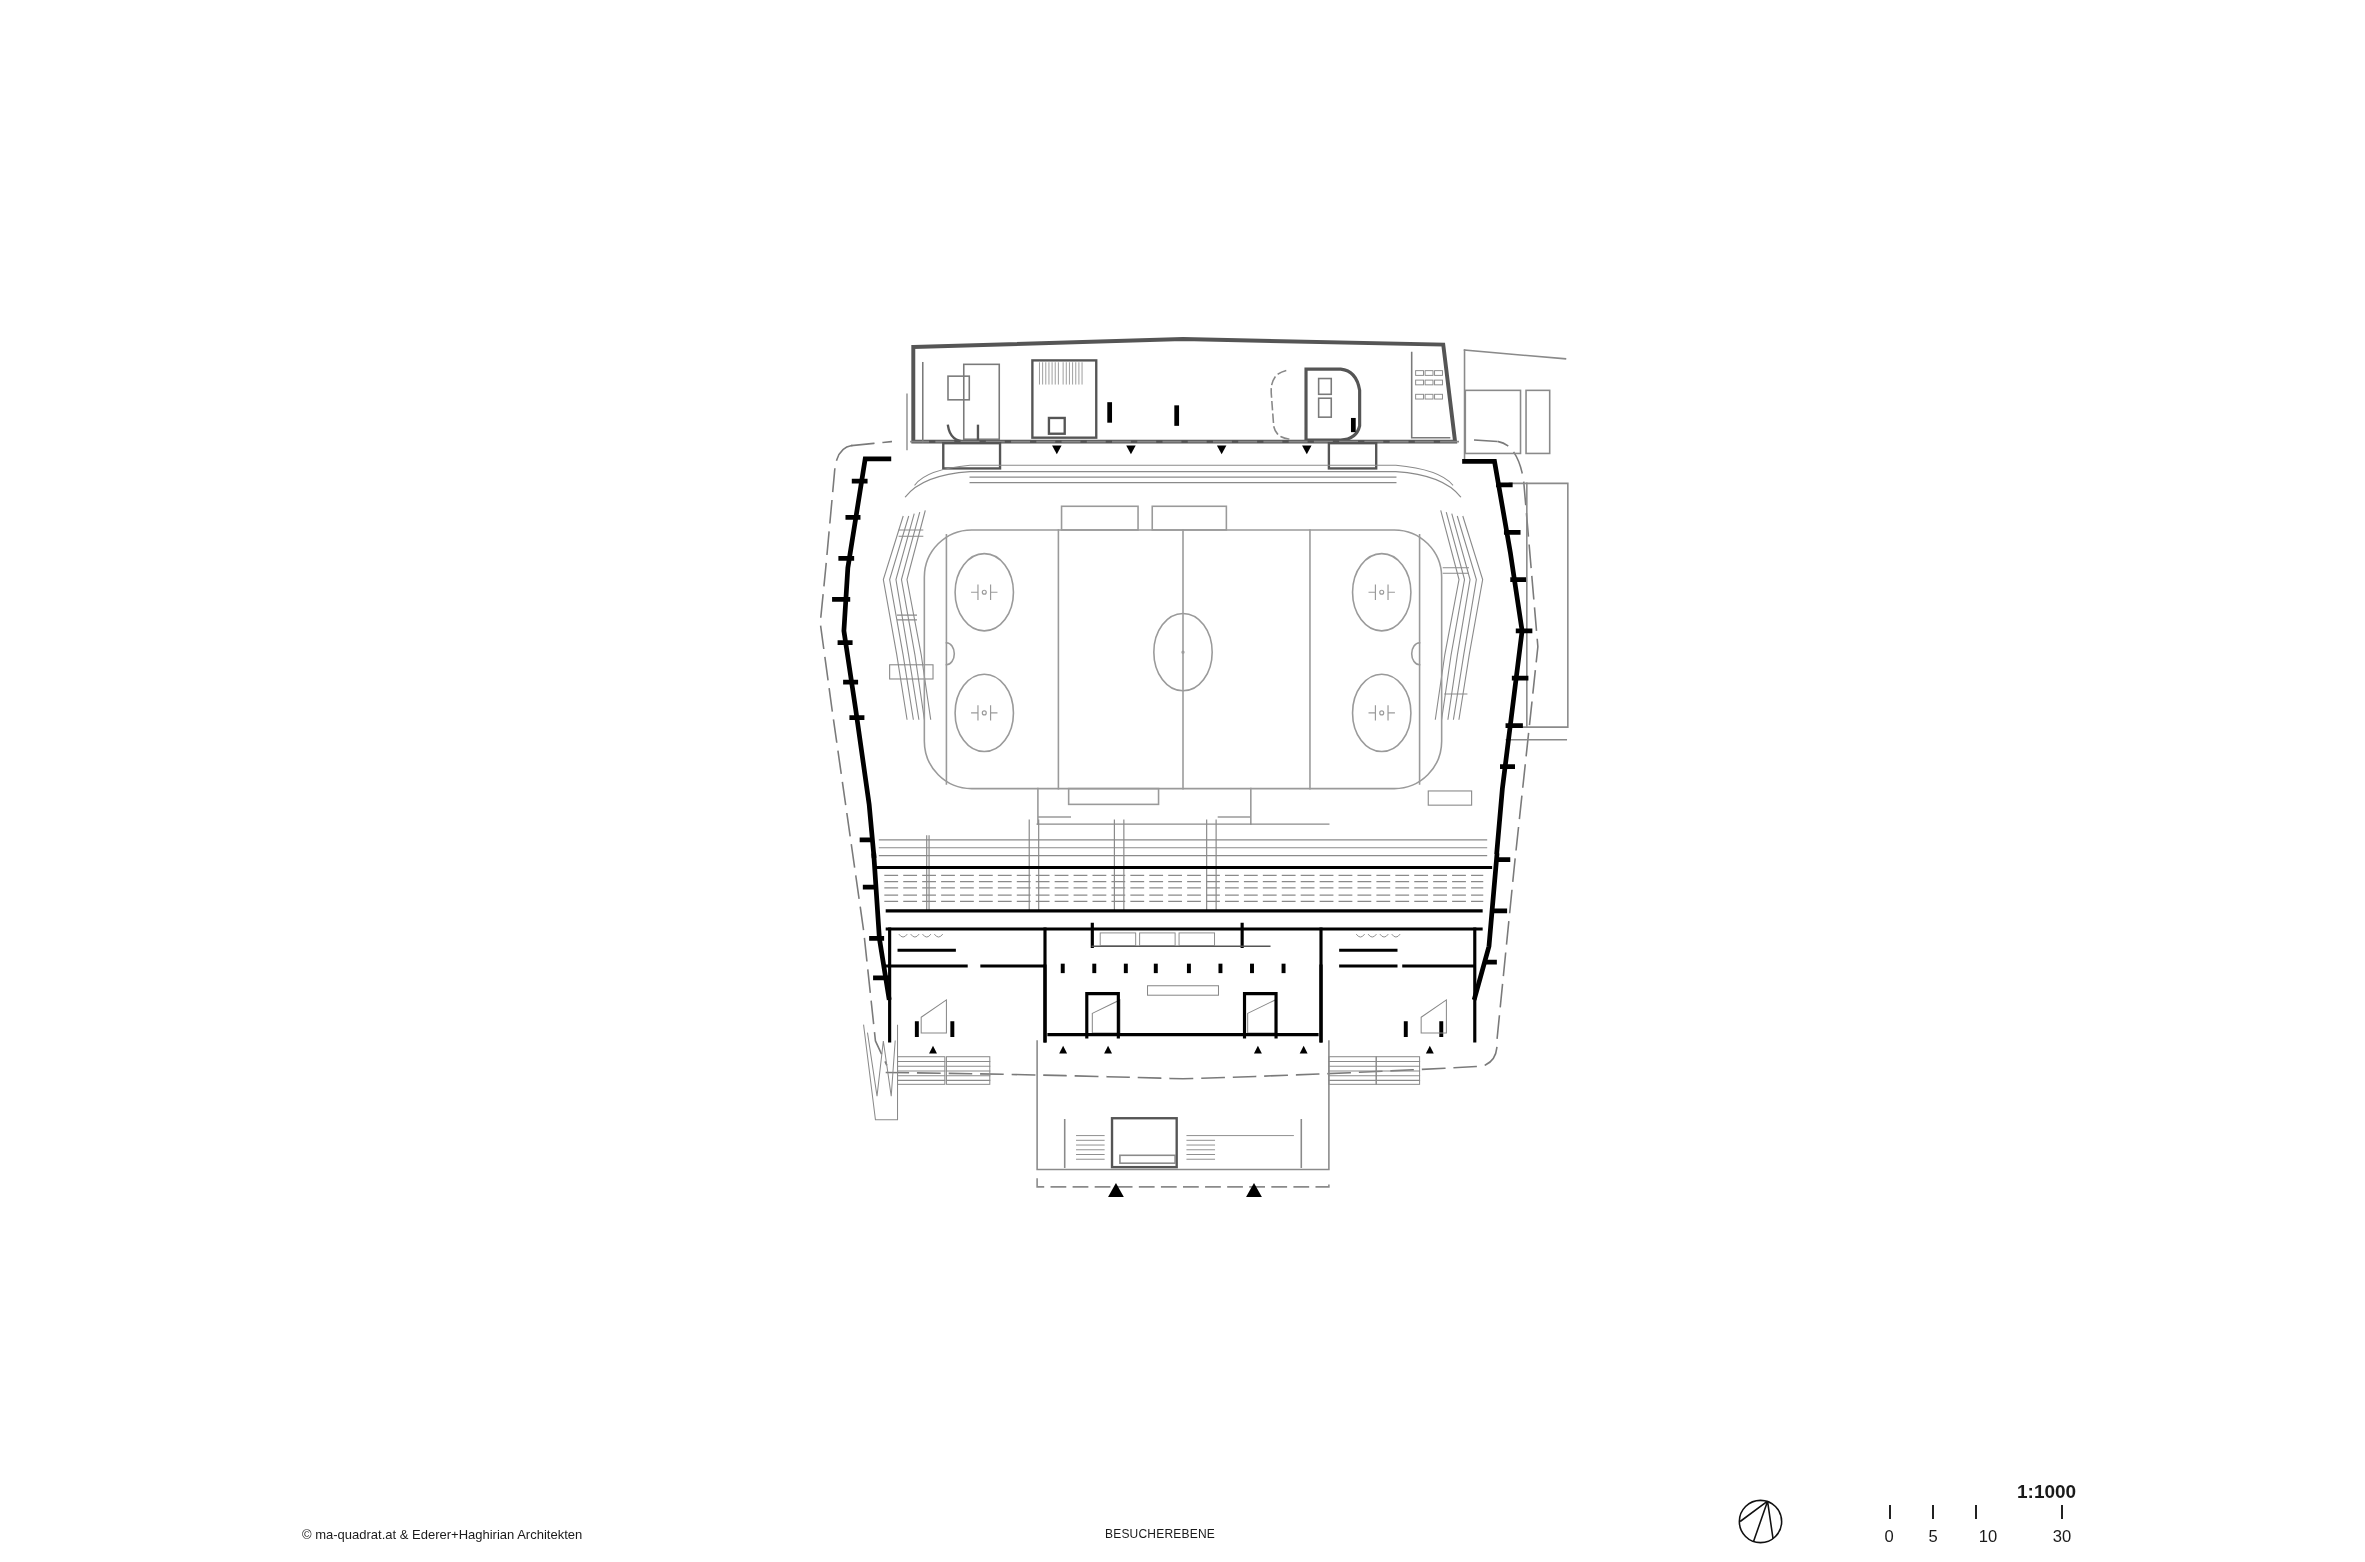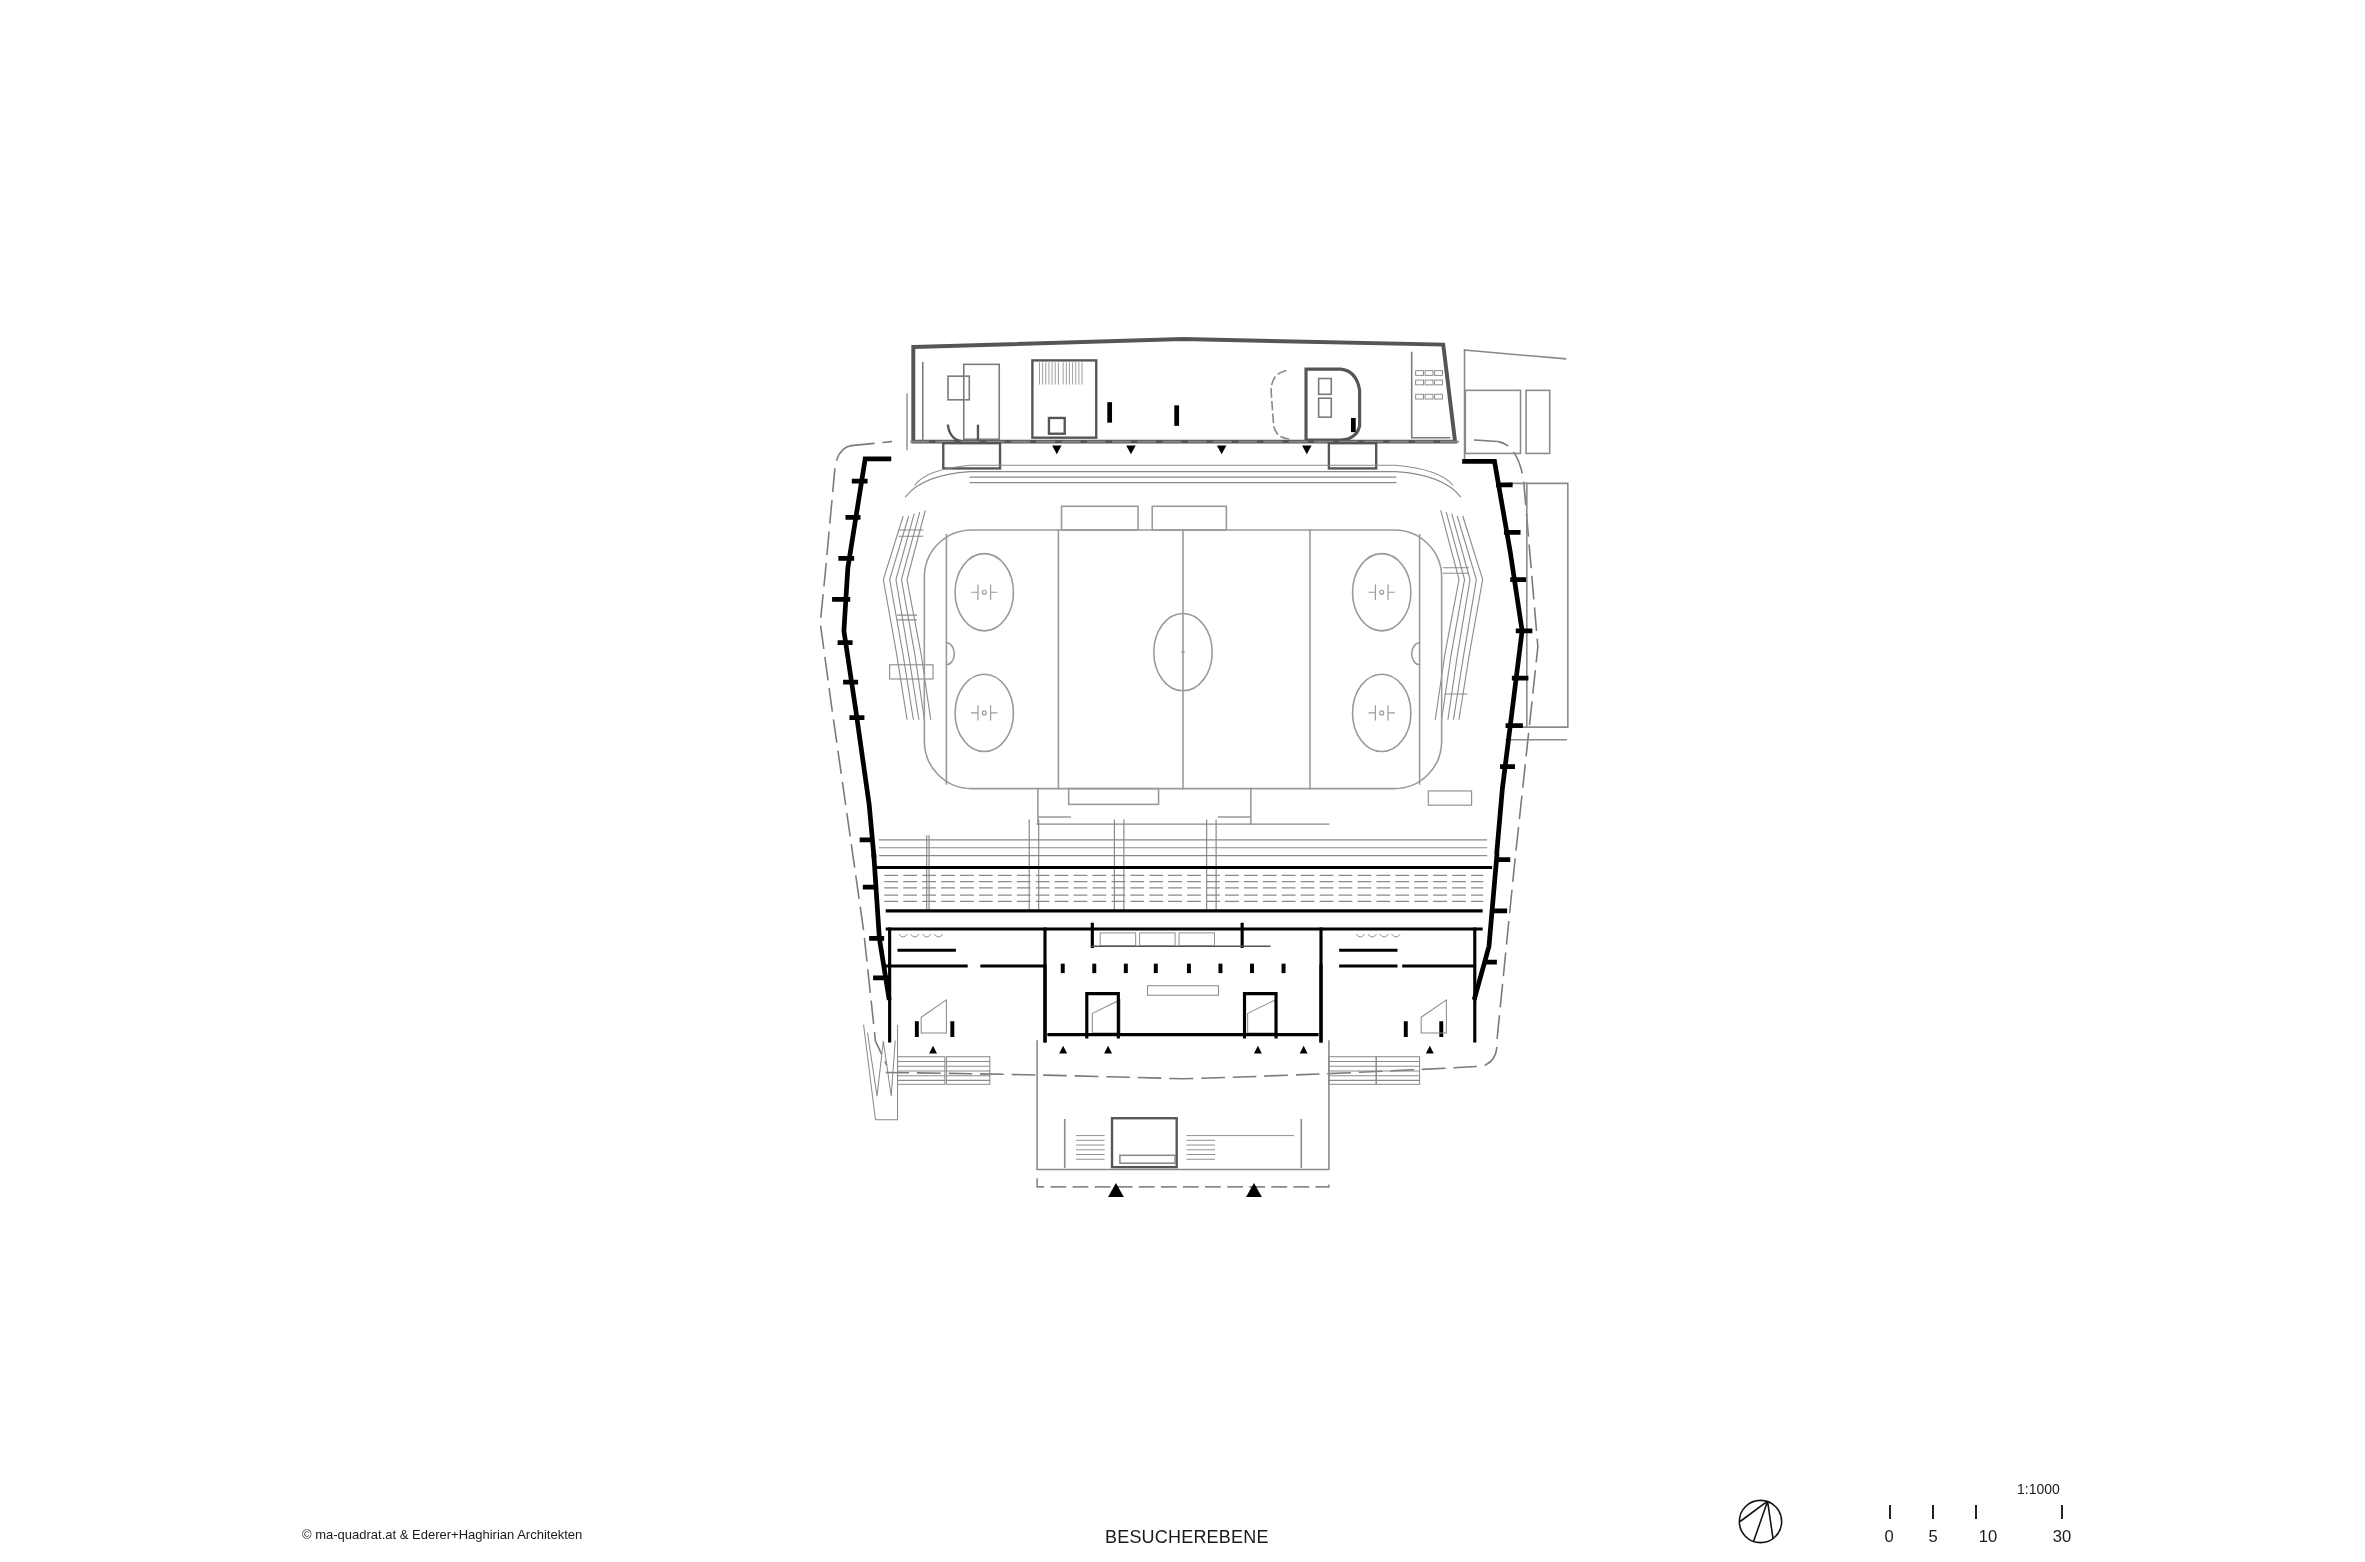--- a/index.html
+++ b/index.html
@@ -1,22 +1,22 @@
 <!DOCTYPE html>
 <html style="font-size:12.6px"><head>
 <meta charset="utf-8">
 <style>
   html, body { margin: 0; padding: 0; background: #ffffff; }
   body { width: 2366px; height: 1563px; position: relative; overflow: hidden;
          font-family: "Liberation Sans", sans-serif; color: #111; }
   #plan { position: absolute; left: 0; top: 0; width: 2366px; height: 1563px; }
   .lbl { position: absolute; font-family: "Liberation Sans", sans-serif; color: #1a1a1a; white-space: nowrap; }
   #credit { left: 302px; top: 1527px; font-size: 13px; }
-  #title { left: 1105px; top: 1527px; font-size: 18px; letter-spacing: 0.2px; }
-  #scale-ratio { left: 2017px; top: 1481px; font-size: 14px; }
+  #title { left: 1105px; top: 1527px; font-size: 12px; letter-spacing: 0.2px; }
+  #scale-ratio { left: 2017px; top: 1481px; font-size: 19px; font-weight: bold; }
   .tick-lbl { position: absolute; top: 1527px; font-size: 16.6px; transform: translateX(-50%); }
   .tick-bar { position: absolute; top: 1505px; width: 1.6px; height: 14px; background: #222; }
   #north { position: absolute; left: 1737px; top: 1498px; width: 47px; height: 47px; }
 </style>
 </head>
 <body>
 
 <svg id="plan" viewBox="0 0 3000 1982" xmlns="http://www.w3.org/2000/svg">
   <g fill="none" stroke-linecap="square">
 

